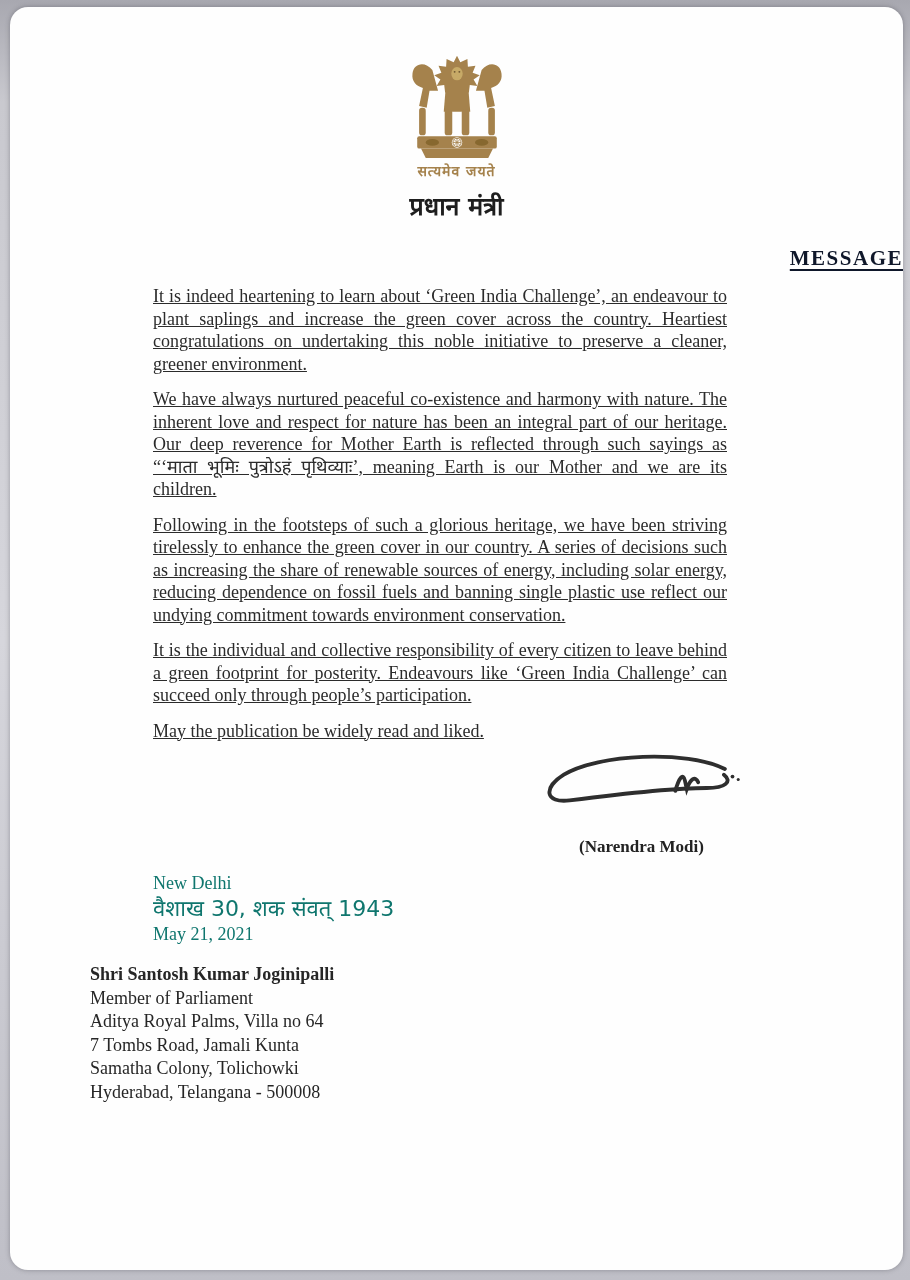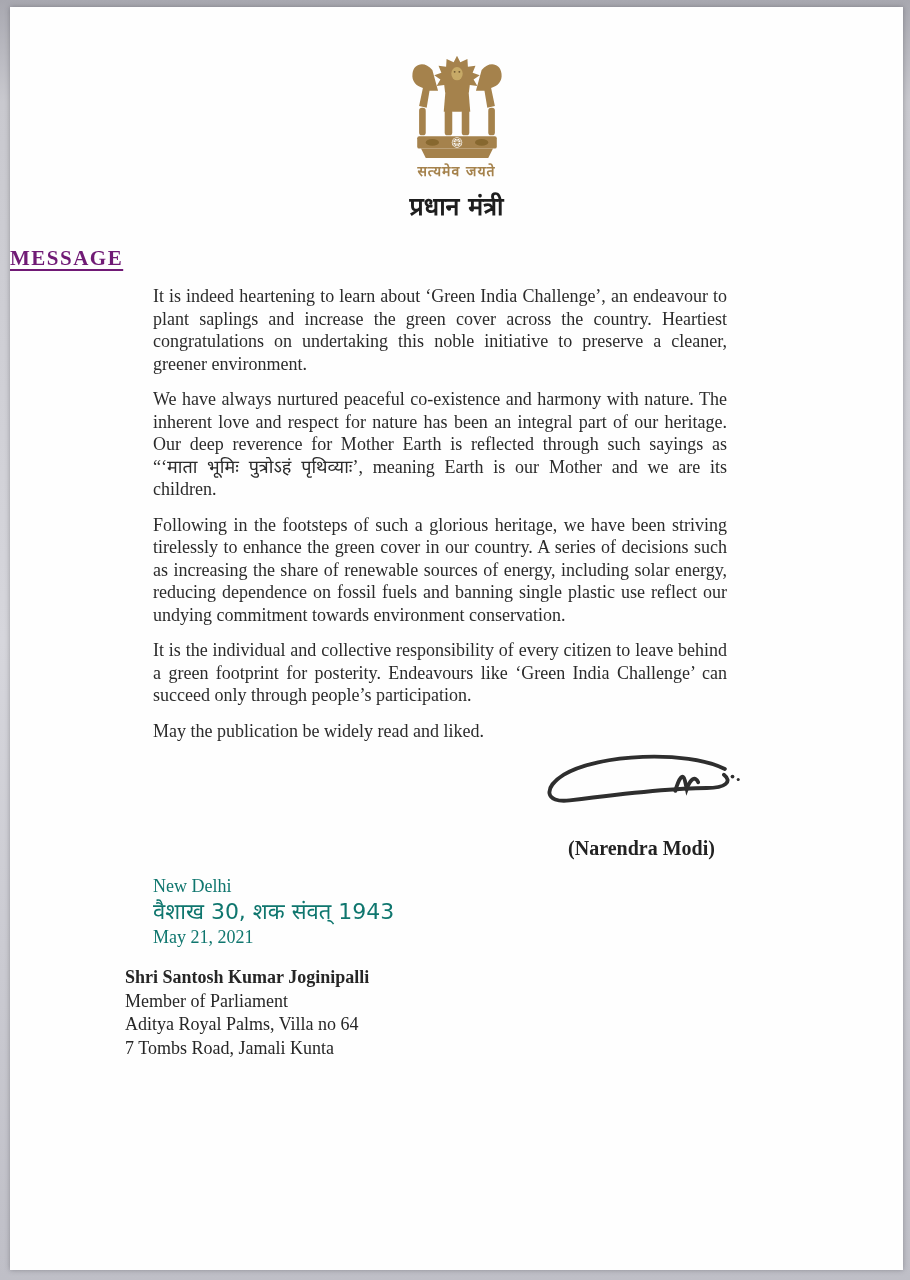--- a/index.html
+++ b/index.html
@@ -10,20 +10,21 @@
   }
   .photo{
     position:relative;width:910px;height:1280px;
     background:linear-gradient(180deg,#a8a8b0 0%,#c9c9cf 8%,#d6d6dc 50%,#bfbfc7 100%);
     overflow:hidden;
   }
   .page{
     position:absolute;top:7px;left:10px;right:7px;bottom:10px;
     background:#fefefe;
     box-shadow:0 0 5px rgba(40,40,50,.35);
+    border-radius:18px;
   }
   .content{padding-top:44px;color:#2d2d2d;}
 
   
   .letterhead{text-align:center;}
   .emblem{display:block;margin:0 auto;}
   .motto{
     font-family:"DejaVu Sans", sans-serif;
     color:#a5824c;font-weight:bold;font-size:14px;letter-spacing:1px;margin-top:2px;
   }
@@ -31,46 +32,46 @@
     font-family:"DejaVu Sans", sans-serif;
     font-size:25px;color:#1e1e1e;margin-top:8px;font-weight:600;
   }
   .title-english{
     font-family:"Liberation Sans", sans-serif;
     font-size:29px;color:#1f1f1f;margin-top:2px;letter-spacing:.5px;
   }
 
   
   .msg-heading{
-    text-align:left;margin-top:24px;
-    font-size:21px;font-weight:bold;color:#701a75;
+    text-align:right;margin-top:24px;
+    font-size:21px;font-weight:bold;color:#0f172a;
     letter-spacing:1.5px;
     text-decoration:underline;text-decoration-thickness:2px;text-underline-offset:4px;
   }
 
   
   .letter-body{
     width:590px;margin:14px 0 0 143px;
     font-size:18px;line-height:22.5px;text-align:justify;color:#2b2b2b;
   }
-  .letter-body p{margin:0 16px 13px 0;}
+  .letter-body p{margin:0 16px 13px 0;text-decoration:underline;}
   .letter-body p:last-child{margin-bottom:0;}
 
   
   .sign-block{
     width:590px;margin:6px 0 0 143px;
     display:flex;flex-direction:column;align-items:flex-end;
   }
   .sign-wrap{width:215px;text-align:center;margin-right:-6px;}
-  .signatory{font-weight:bold;font-size:20px;color:#222;margin-top:4px;}
+  .signatory{font-weight:bold;font-size:17px;color:#222;margin-top:4px;}
 
   
   .dateline{margin:14px 0 0 143px;font-size:18px;line-height:24px;color:#0f766e;}
   .dateline .saka{font-family:"DejaVu Sans", sans-serif;font-size:22px;line-height:27px;}
-  .recipient{margin:17px 0 0 115px;font-size:18px;line-height:23.5px;color:#262626;}
+  .recipient{margin:17px 0 0 80px;font-size:18px;line-height:23.5px;color:#262626;}
   .recipient .name{font-weight:bold;}
 </style>
 </head>
 <body>
 
 <div class="photo">
   <div class="page">
     <div class="content">
 
       <div class="letterhead">
@@ -141,17 +142,19 @@
         <div>New Delhi</div>
         <div class="saka">वैशाख 30, शक संवत् 1943</div>
         <div>May 21, 2021</div>
       </div>
 
       <div class="recipient">
         <div class="name">Shri Santosh Kumar Joginipalli</div>
         <div>Member of Parliament</div>
         <div>Aditya Royal Palms, Villa no 64</div>
         <div>7 Tombs Road, Jamali Kunta</div>
+        <div>Samatha Colony, Tolichowki</div>
+        <div>Hyderabad, Telangana - 500008</div>
       </div>
 
     </div>
   </div>
 </div>
 
 </body></html>

